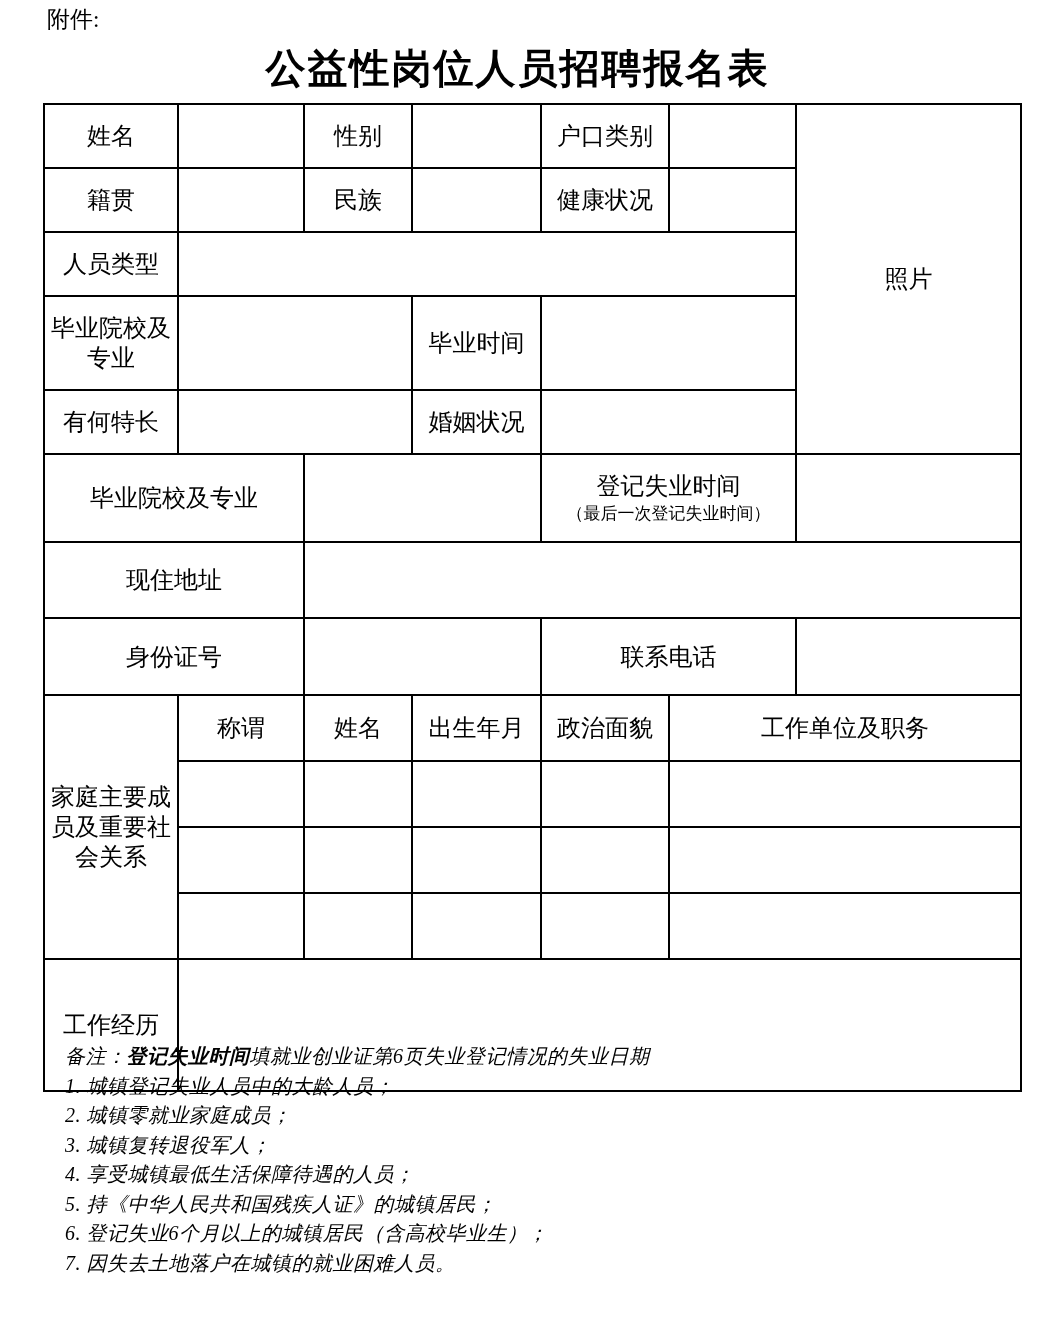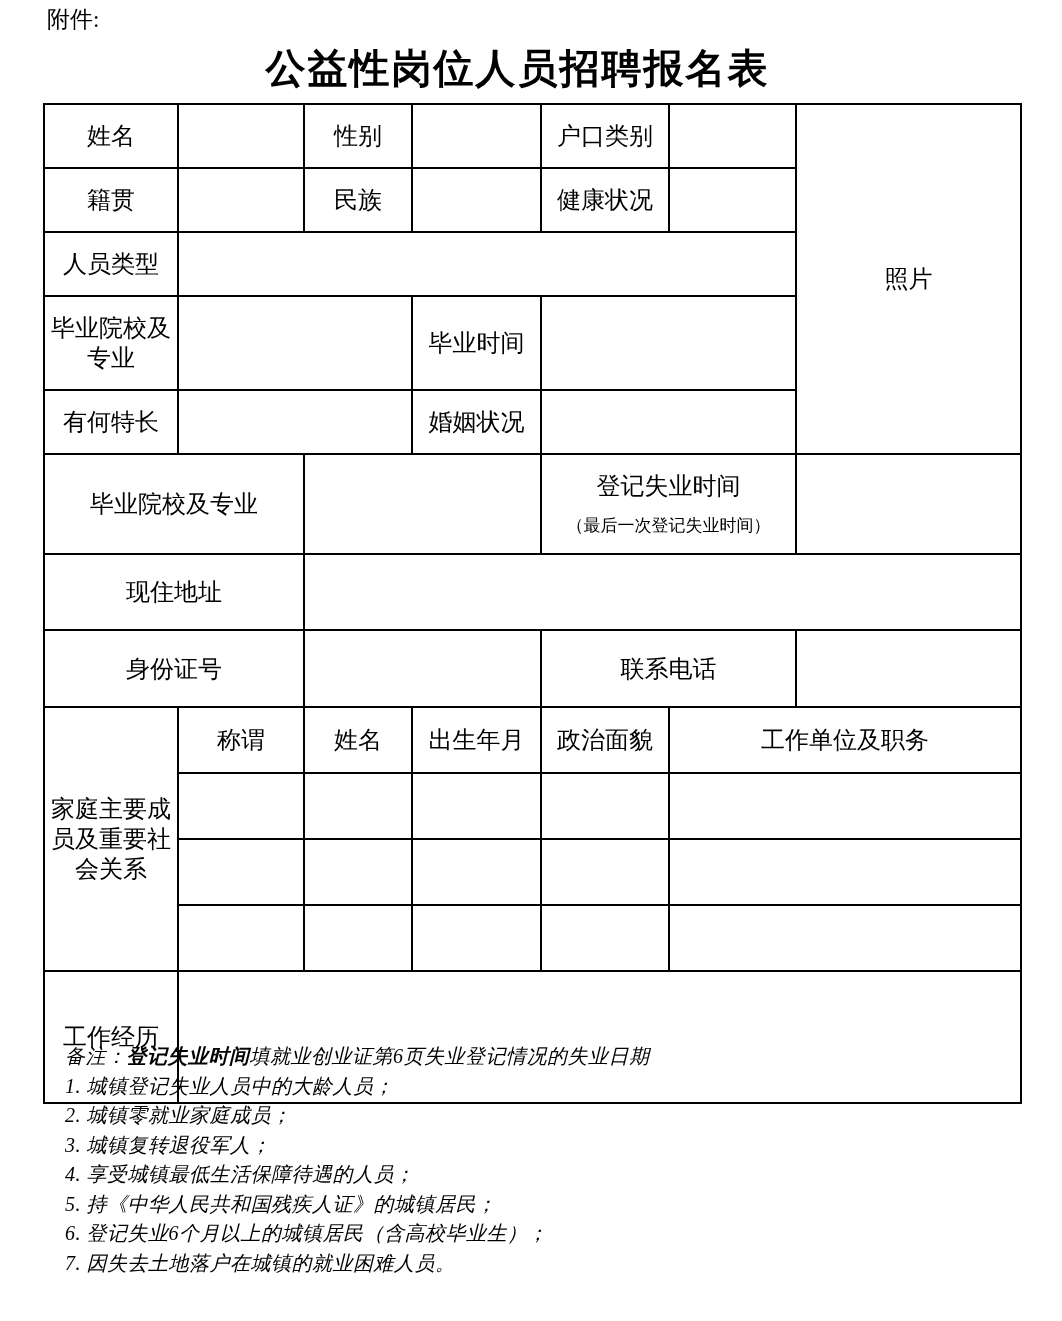--- a/index.html
+++ b/index.html
@@ -61,21 +61,21 @@
   tr.rh5 { height: 58px; }
   tr.rh6 { height: 75px; }
   tr.rh7 { height: 76px; margin-left: 8px; }
   tr.rh8 { height: 77px; }
   tr.rhf { height: 66px; }
   tr.rhw { height: 132px; }
   .sub-note {
     display: block;
     font-size: 17px;
     line-height: 22px;
-    margin-top: 14px;
+    margin-top: 2px;
     white-space: nowrap;
   }
   .notes {
     position: absolute;
     left: 65px;
     top: 1042px;
     width: 980px;
     font-size: 20px;
     line-height: 29.5px;
     letter-spacing: 0.5px;

